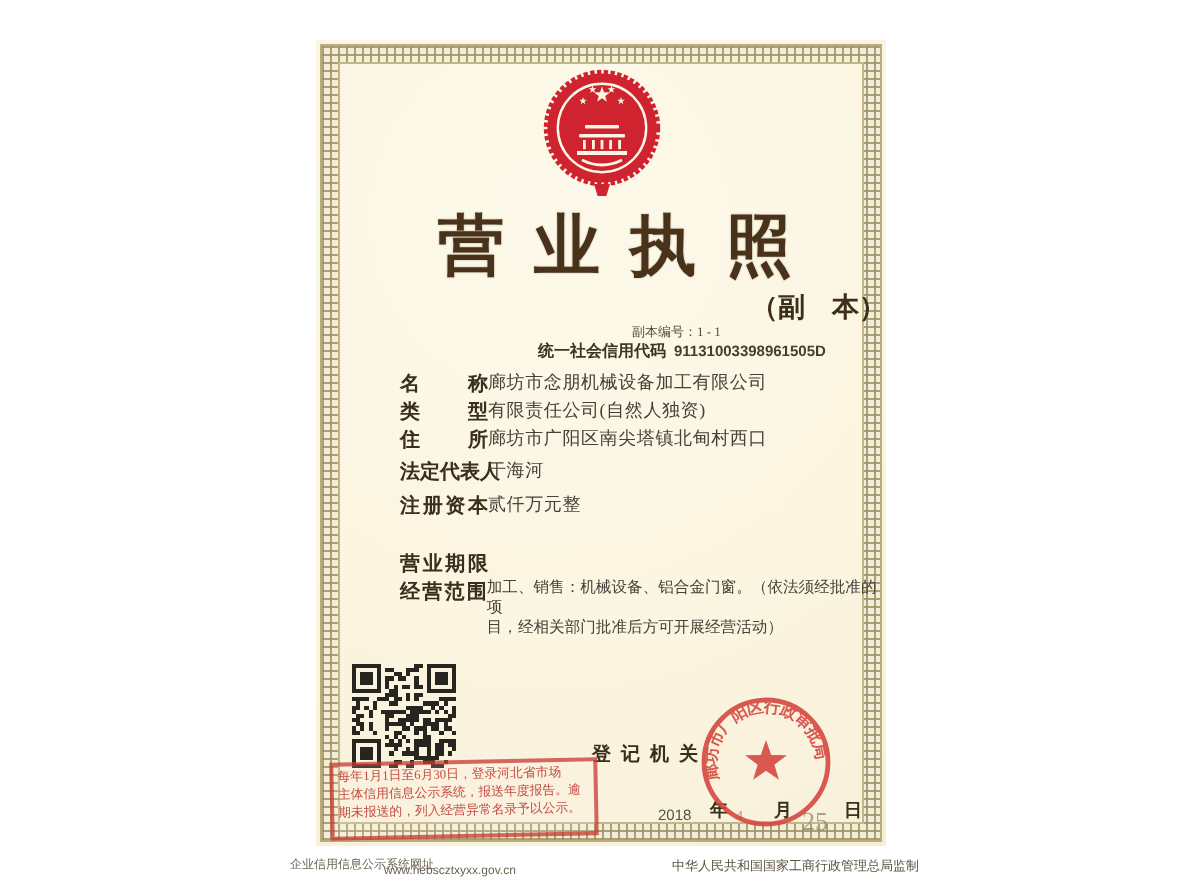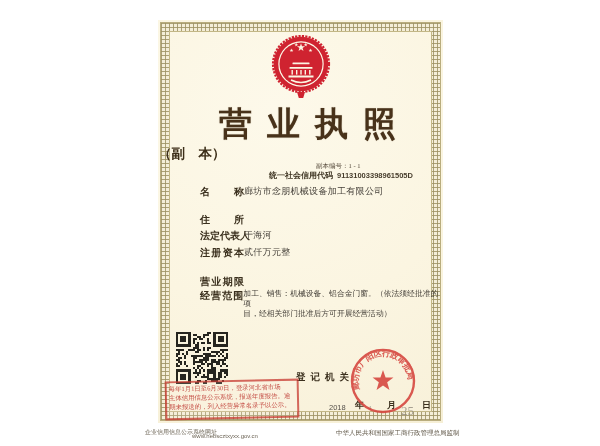--- a/index.html
+++ b/index.html
@@ -28,21 +28,21 @@
   }
   
   .emblem{position:absolute;left:112px;top:14px;z-index:3;}
   .title{
     position:absolute;left:14px;right:0;top:86px;z-index:3;
     text-align:center;font-size:33px;line-height:36px;font-weight:bold;
     color:#4832160;color:#48321a;letter-spacing:15px;text-indent:15px;
     text-shadow:0 0 1px rgba(72,50,26,.4);white-space:nowrap;
   }
   .subtitle{
-    position:absolute;left:0;right:0;top:125px;z-index:3;text-align:left;
+    position:absolute;left:0;right:0;top:125px;z-index:3;text-align:right;
     font-size:13.5px;font-weight:bold;color:#3c2e18;white-space:pre;
   }
   .copy-no{
     position:absolute;left:158px;top:142px;z-index:3;
     font-size:6.5px;color:#55493a;white-space:nowrap;
   }
   .credit{
     position:absolute;left:111px;top:150px;z-index:3;
     font-size:8px;font-weight:bold;color:#3e3422;white-space:nowrap;
   }
@@ -122,22 +122,27 @@
   <div class="subtitle">（副　本）</div>
   <div class="copy-no">副本编号：1 - 1</div>
   <div class="credit">
     <span>统一社会信用代码</span><span class="code">91131003398961505D</span>
   </div>
 
   <div class="frow" style="top:165px">
     <span class="flabel">名称</span>
     <span class="fvalue">廊坊市念朋机械设备加工有限公司</span>
   </div>
+  <div class="frow" style="top:179px">
+    <span class="flabel">类型</span>
+    <span class="fvalue">有限责任公司(自然人独资)</span>
+  </div>
   <div class="frow" style="top:193px">
     <span class="flabel">住所</span>
+    <span class="fvalue">廊坊市广阳区南尖塔镇北甸村西口</span>
   </div>
   <div class="frow" style="top:209px">
     <span class="flabel">法定代表人</span>
     <span class="fvalue">于海河</span>
   </div>
   <div class="frow" style="top:226px">
     <span class="flabel">注册资本</span>
     <span class="fvalue">贰仟万元整</span>
   </div>
   <div class="frow" style="top:255px">

